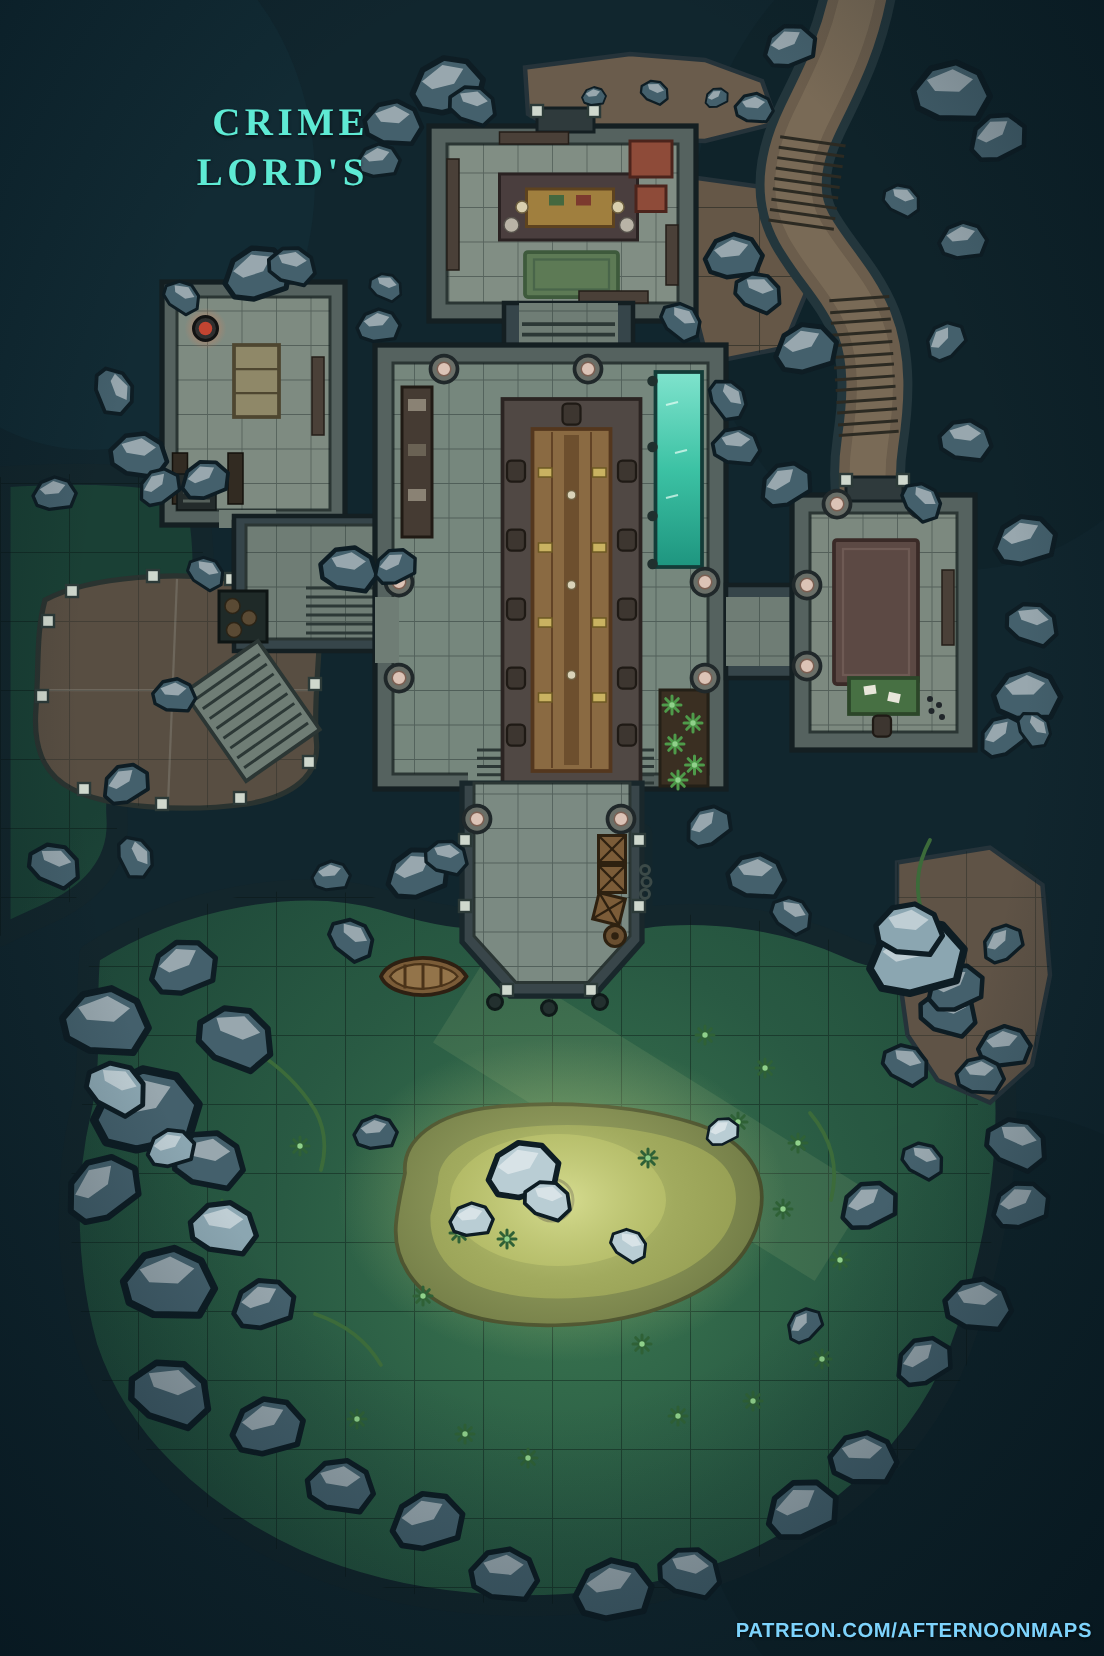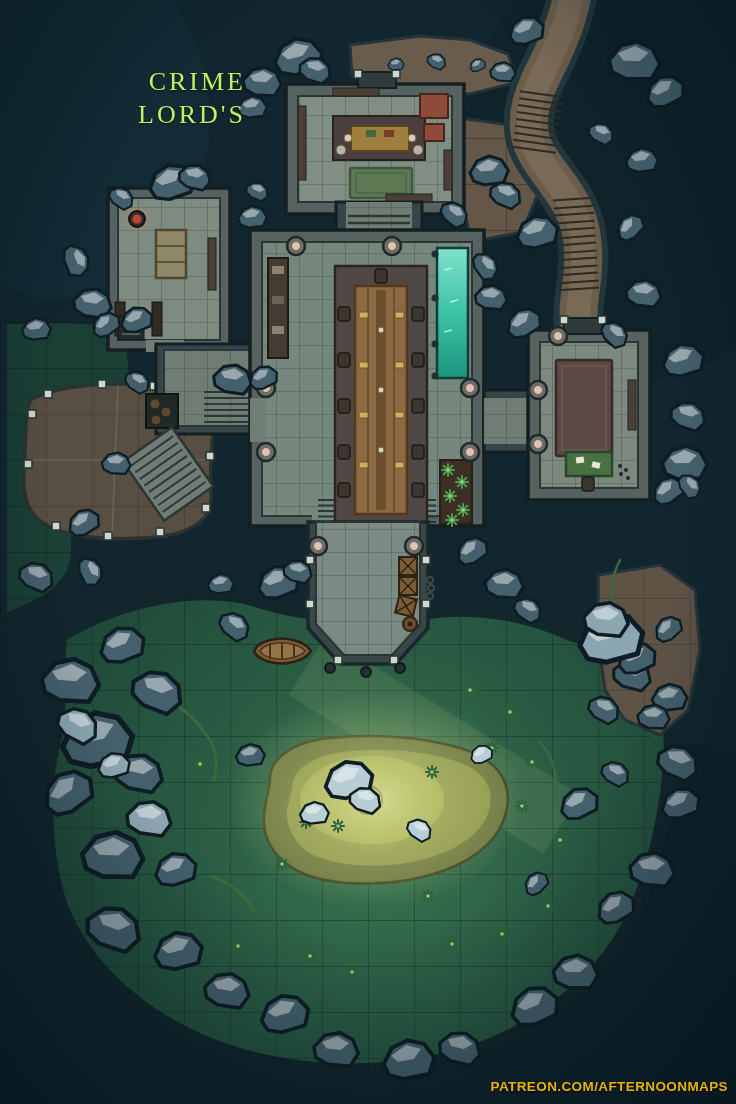--- a/index.html
+++ b/index.html
@@ -1,24 +1,24 @@
 <!DOCTYPE html>
 <html><head>
 <meta charset="utf-8">
 <style>
   html,body{margin:0;padding:0;background:#0b1b22;}
   .stage{position:relative;width:736px;height:1104px;overflow:hidden;background:#11262e;
          font-family:"Liberation Sans",sans-serif;}
   .stage svg{position:absolute;left:0;top:0;display:block;}
   .map-title{position:absolute;left:36px;top:66px;width:210px;text-align:right;
-    font-family:"Liberation Serif",serif;font-weight:normal;color:#bef264;
+    font-family:"Liberation Serif",serif;font-weight:bold;color:#5eead4;
     font-size:26px;line-height:1.25;letter-spacing:3px;
     text-shadow:0 1px 2px rgba(0,0,0,.55);}
   .map-title .l2{letter-spacing:4px;}
-  .attribution{position:absolute;right:8px;bottom:10px;color:#eab308;
+  .attribution{position:absolute;right:8px;bottom:10px;color:#7dd3fc;
     font-size:13.5px;font-weight:bold;letter-spacing:.4px;
     text-shadow:0 1px 2px rgba(0,0,0,.8);}
 </style>
 </head>
 <body>
 
 <div class="stage">
 <svg width="736" height="1104" viewBox="0 0 736 1104">
   <defs>
     <radialGradient id="waterGrad" cx="380" cy="830" r="430" gradientUnits="userSpaceOnUse">

